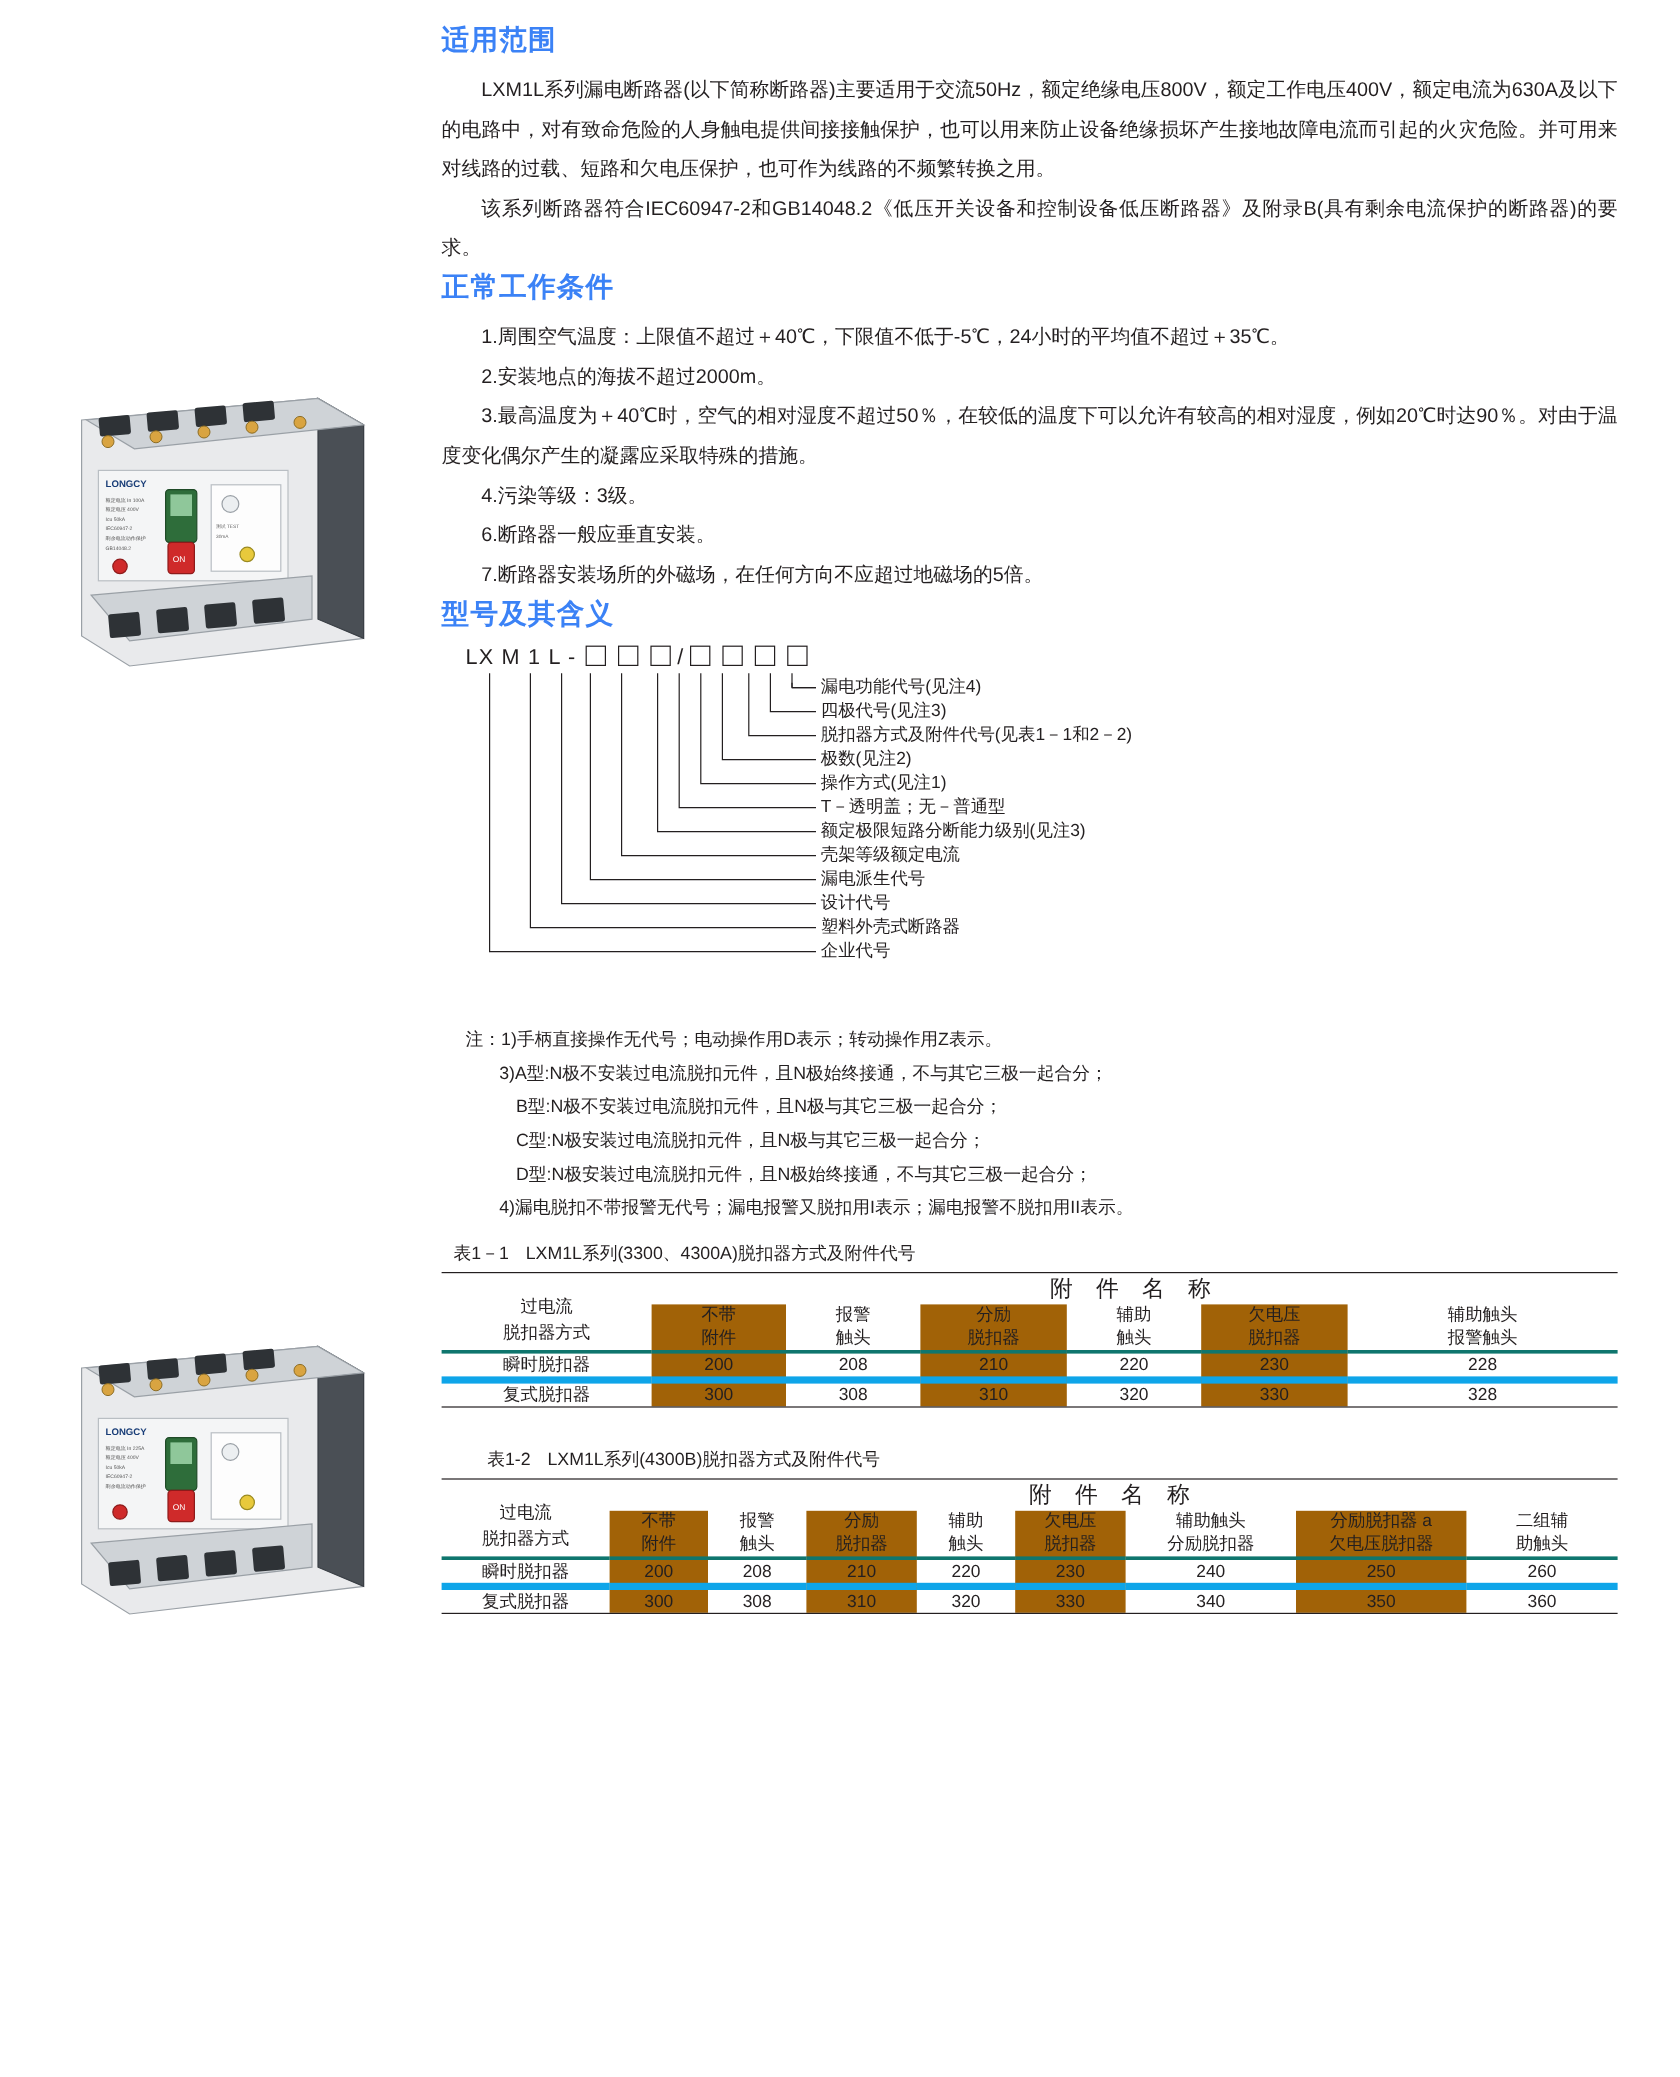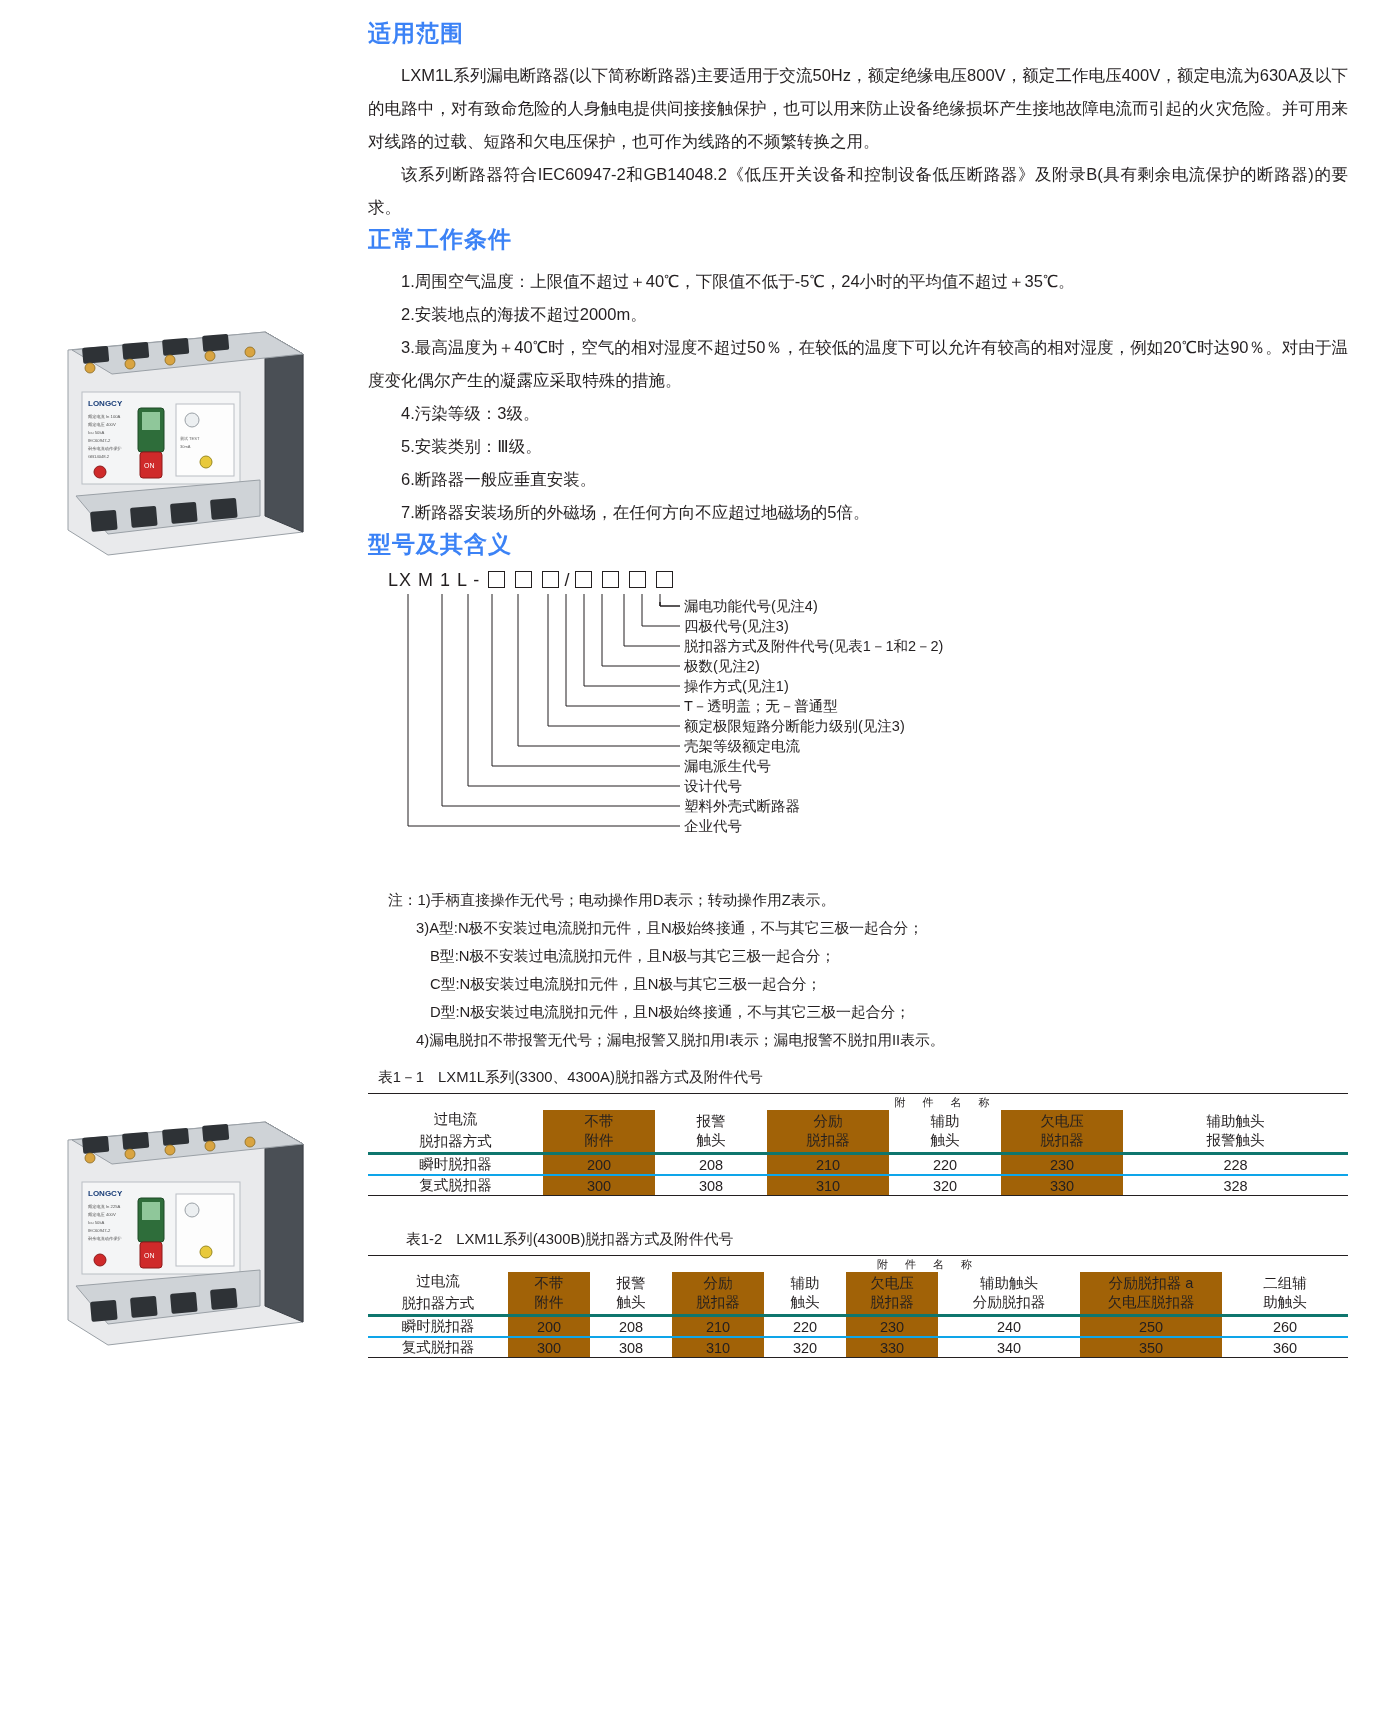--- a/index.html
+++ b/index.html
@@ -110,26 +110,26 @@
   }
   .tbl-wrap { position: relative; }
   .line-top, .line-bottom, .line-mid {
     height: 1px; background: #231f20; width: 100%;
   }
 
   .cell { padding: 7px 4px; }
   .hl { background: #a16207; }
   .sub-hdr td { line-height: 19px; font-size: 14.5px; }
 
-  .attach-title { font-size: 11px; letter-spacing: 7px; padding: 5px 0 3px; }
+  .attach-title { font-size: 19px; letter-spacing: 7px; padding: 5px 0 3px; }
 
   .row-label { font-size: 14.5px; }
   .data-cell { font-size: 14.5px; padding: 8px 0; }
 
-  .hr-thin { border-top: 2px solid #0ea5e9; }
+  .hr-thin { border-top: 6px solid #0ea5e9; }
   .hr-dark { border-top: 3px solid #0f766e; }
 </style>
 </head>
 <body>
 
 <div class="product-img" id="img-top">
   <svg width="250" height="250" viewBox="0 0 250 250" xmlns="http://www.w3.org/2000/svg">
 
     <polygon points="8,30 205,12 243,34 243,212 48,235 8,210" fill="#e9eaec" stroke="#9aa0a6" stroke-width="1"></polygon>
     <polygon points="205,12 243,34 243,212 205,196" fill="#4a4f55" stroke="#3a3f45" stroke-width="1"></polygon>
@@ -233,21 +233,20 @@
 
   <h2 class="section-title">适用范围</h2>
   <p class="para">LXM1L系列漏电断路器(以下简称断路器)主要适用于交流50Hz，额定绝缘电压800V，额定工作电压400V，额定电流为630A及以下的电路中，对有致命危险的人身触电提供间接接触保护，也可以用来防止设备绝缘损坏产生接地故障电流而引起的火灾危险。并可用来对线路的过载、短路和欠电压保护，也可作为线路的不频繁转换之用。</p>
   <p class="para">该系列断路器符合IEC60947-2和GB14048.2《低压开关设备和控制设备低压断路器》及附录B(具有剩余电流保护的断路器)的要求。</p>
 
   <h2 class="section-title sec-gap">正常工作条件</h2>
   <p class="para">1.周围空气温度：上限值不超过＋40℃，下限值不低于-5℃，24小时的平均值不超过＋35℃。</p>
   <p class="item">2.安装地点的海拔不超过2000m。</p>
   <p class="para">3.最高温度为＋40℃时，空气的相对湿度不超过50％，在较低的温度下可以允许有较高的相对湿度，例如20℃时达90％。对由于温度变化偶尔产生的凝露应采取特殊的措施。</p>
   <p class="item">4.污染等级：3级。</p>
-  <p class="item">5.安装类别：Ⅲ级。</p>
   <p class="item">6.断路器一般应垂直安装。</p>
   <p class="item">7.断路器安装场所的外磁场，在任何方向不应超过地磁场的5倍。</p>
 
   <h2 class="section-title sec-gap">型号及其含义</h2>
 
   <div class="model-wrap">
     <div class="model-code">
       <span>LX M 1 L -</span>
       <span class="box"></span>
       <span class="box"></span>

